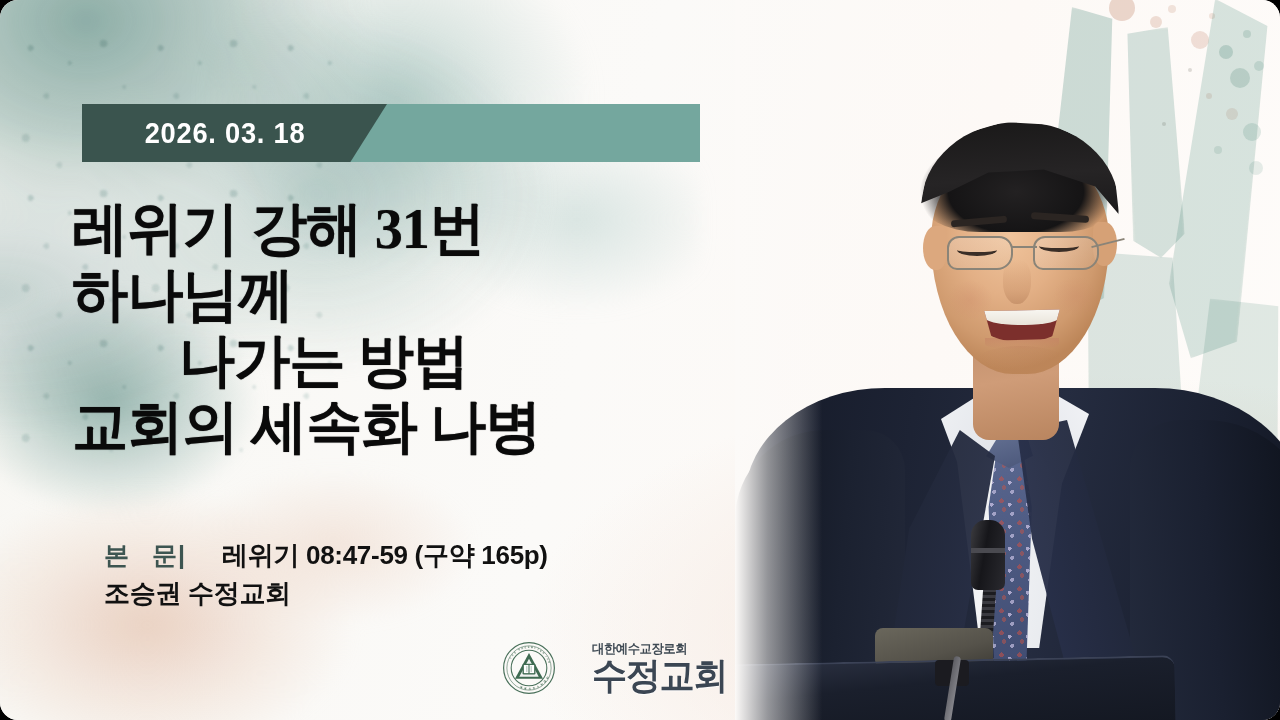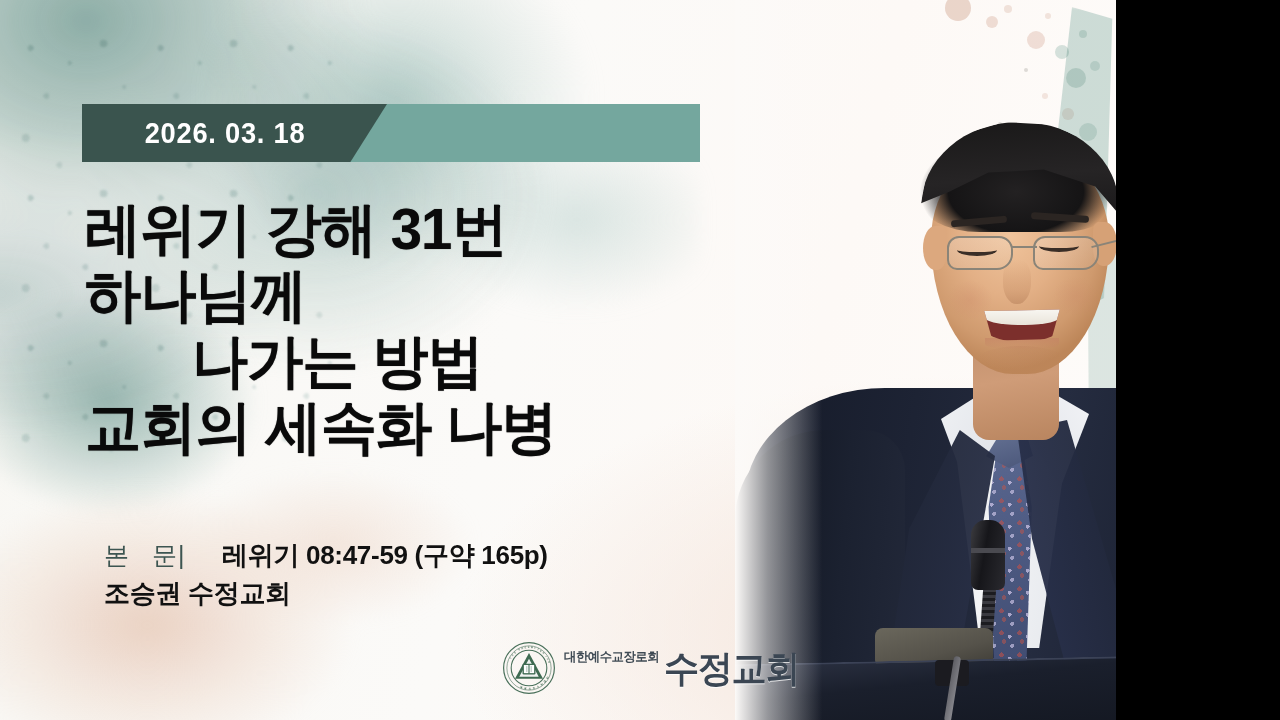--- a/index.html
+++ b/index.html
@@ -5,25 +5,26 @@
 <style>
   html, body {
     margin: 0;
     padding: 0;
     background: #000;
   }
   * { box-sizing: border-box; }
 
   #slide {
     position: relative;
-    width: 1116px;
+    width: 1280px;
     height: 720px;
     overflow: hidden;
     font-family: "Liberation Sans", "DejaVu Sans", sans-serif;
     background: #fbf9f7;
+    border-radius: 18px;
   }
 
   
   .bg-base {
     position: absolute;
     inset: 0;
     background:
       radial-gradient(ellipse 58% 46% at 86% 88%, rgba(241,222,210,0.85) 0%, rgba(244,230,221,0.45) 48%, rgba(250,246,243,0) 78%),
       linear-gradient(104deg, #f8f7f3 0%, #fbfaf8 46%, #fdf9f6 70%, #fefcfa 100%);
   }
@@ -330,24 +331,25 @@
     flex: 1;
     display:flex; align-items:center; justify-content:center;
     color:#ffffff; font-size:30px; font-weight:700;
     letter-spacing: 0.5px;
     padding-right: 6px;
   }
 
   
   .titleblock {
     position: absolute;
-    left: 85px; top: 196px;
+    left: 72px; top: 196px;
     width: 640px;
     z-index: 60;
     color: #0a0a0a;
+    font-family: Liberation Serif, serif;
   }
   .tline {
     font-size: 58px;
     font-weight: 900;
     line-height: 1.14;
     letter-spacing: -1px;
     white-space: nowrap;
     transform: scaleX(0.97);
     transform-origin: left center;
     text-shadow: 0 0 1px rgba(0,0,0,0.55);
@@ -362,21 +364,21 @@
   }
   .meta-row {
     display: flex;
     align-items: baseline;
     height: 38px;
   }
   .meta-label {
     width: 118px;
     color: #3d5551;
     font-size: 25px;
-    font-weight: 400;
+    font-weight: 700;
     letter-spacing: 1px;
     white-space: nowrap;
   }
   .meta-label .sp { display:inline-block; width:22px; }
   .meta-value {
     color: #111111;
     font-size: 26px;
     font-weight: 700;
     letter-spacing: -0.3px;
     white-space: nowrap;
@@ -385,21 +387,21 @@
   
   .logo {
     position: absolute;
     left: 502px; top: 641px;
     z-index: 60;
     display: flex;
     align-items: center;
     gap: 8px;
   }
   .logo-emblem { width: 54px; height: 54px; flex: 0 0 54px; }
-  .logo-text { display:flex; flex-direction: row; line-height:1; }
+  .logo-text { display:flex; flex-direction: column; line-height:1;margin-left:28px; }
   .logo-denom {
     font-size: 13px;
     font-weight: 700;
     color: #3f4a54;
     letter-spacing: -0.5px;
     margin-bottom: 2px;
     transform: scaleX(0.95);
     transform-origin: left center;
   }
   .logo-name {

